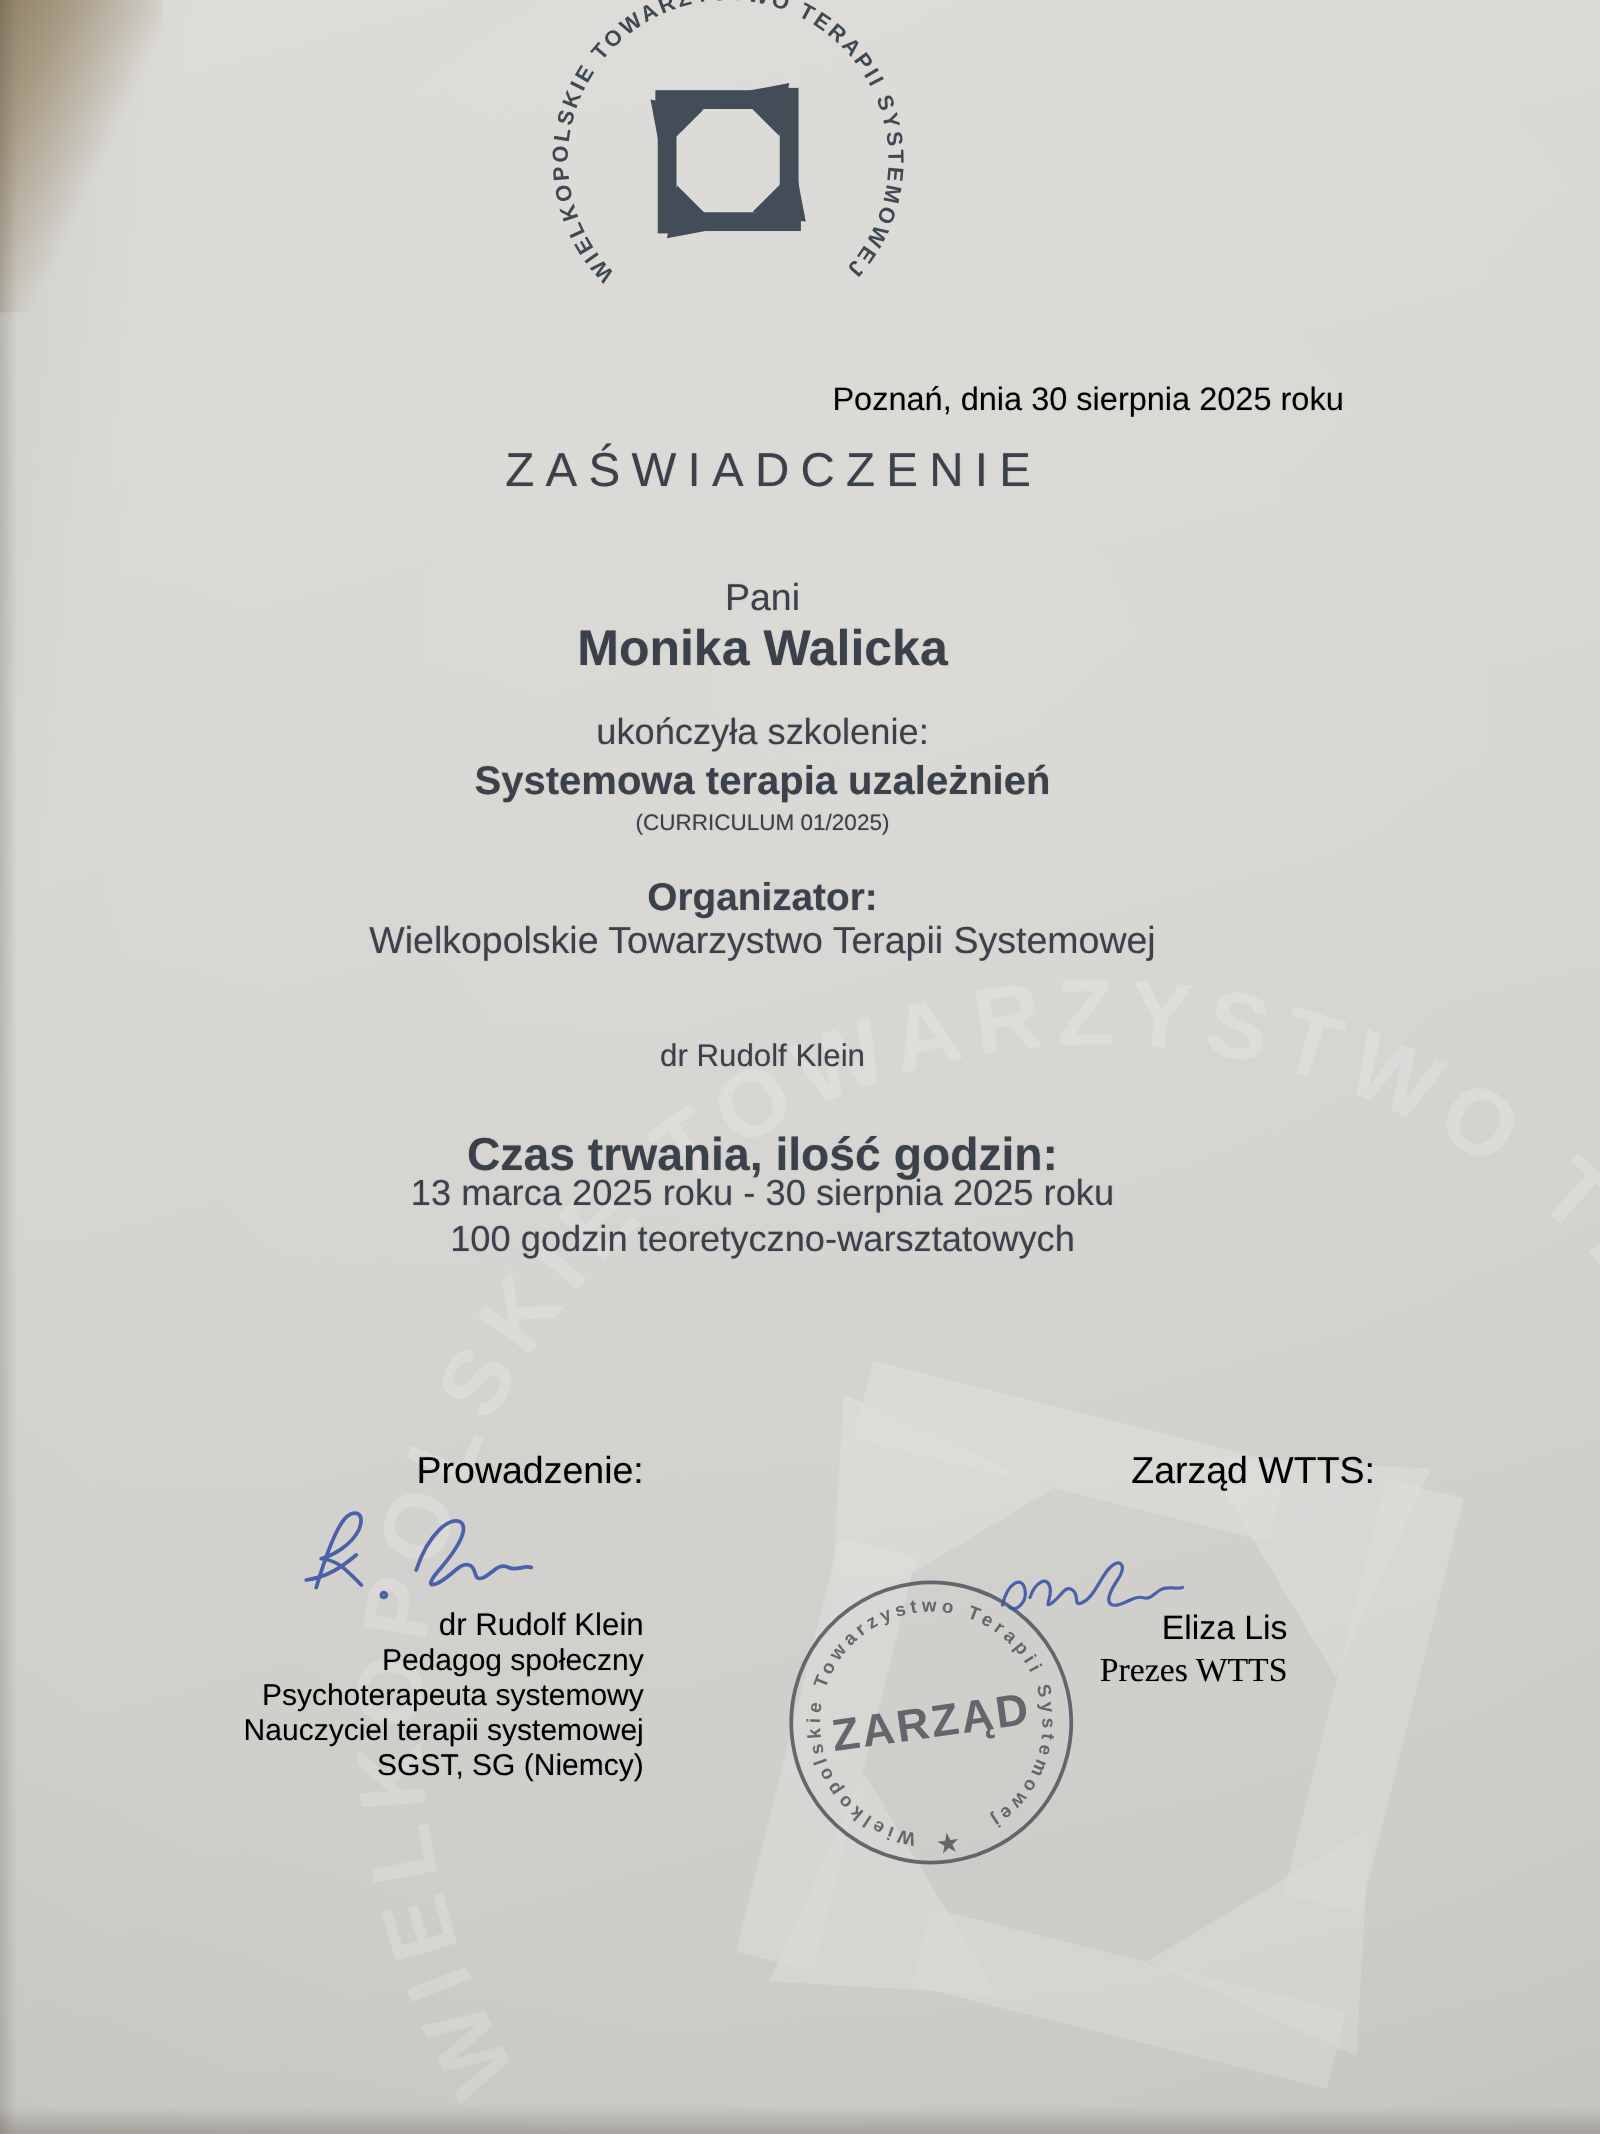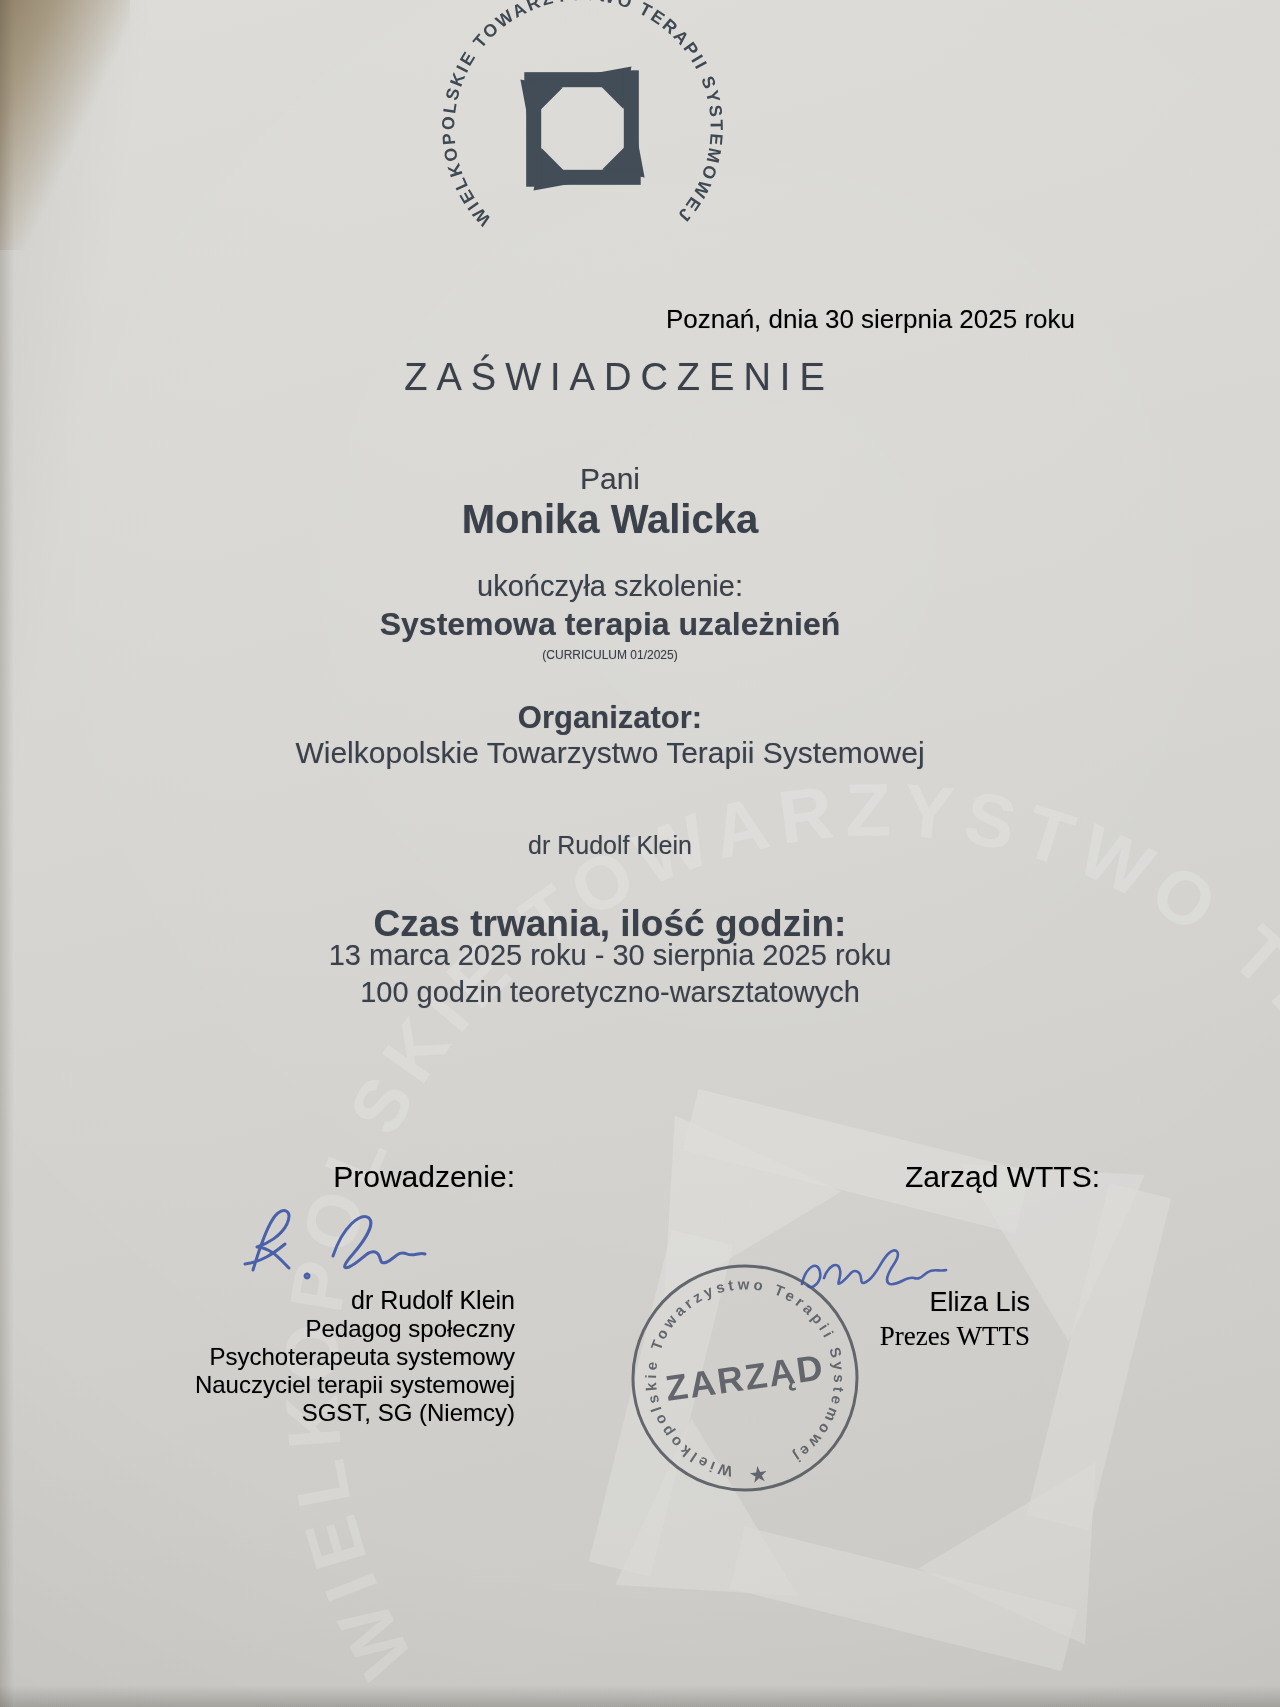--- a/index.html
+++ b/index.html
@@ -76,21 +76,21 @@
 </svg>
 
 <div class="txt" style="right:205px;top:304px;font-size:26px;">Poznań, dnia 30 sierpnia 2025 roku</div>
 
 <div id="main">
   <div class="line" style="top:356px;font-size:38px;letter-spacing:9px;padding-left:9px;">ZAŚWIADCZENIE</div>
   <div class="line" style="top:462px;font-size:30px;">Pani</div>
   <div class="line b" style="top:497px;font-size:40px;">Monika Walicka</div>
   <div class="line" style="top:570px;font-size:29px;">ukończyła szkolenie:</div>
   <div class="line b" style="top:606px;font-size:32px;">Systemowa terapia uzależnień</div>
-  <div class="line" style="top:648px;font-size:12px;">(CURRICULUM 01/2025)</div>
+  <div class="line" style="top:648px;font-size:18px;">(CURRICULUM 01/2025)</div>
   <div class="line b" style="top:700px;font-size:31px;">Organizator:</div>
   <div class="line" style="top:736px;font-size:30px;">Wielkopolskie Towarzystwo Terapii Systemowej</div>
   <div class="line" style="top:831px;font-size:25px;">dr Rudolf Klein</div>
   <div class="line b" style="top:903px;font-size:37px;">Czas trwania, ilość godzin:</div>
   <div class="line" style="top:939px;font-size:29px;">13 marca 2025 roku - 30 sierpnia 2025 roku</div>
   <div class="line" style="top:976px;font-size:29px;">100 godzin teoretyczno-warsztatowych</div>
 </div>
 
 <div class="txt center" style="left:115px;top:1160px;width:400px;font-size:30px;">Prowadzenie:</div>
 <svg class="sig" viewBox="0 0 230 110" style="left:215px;top:1192px;width:230px;height:110px;">

